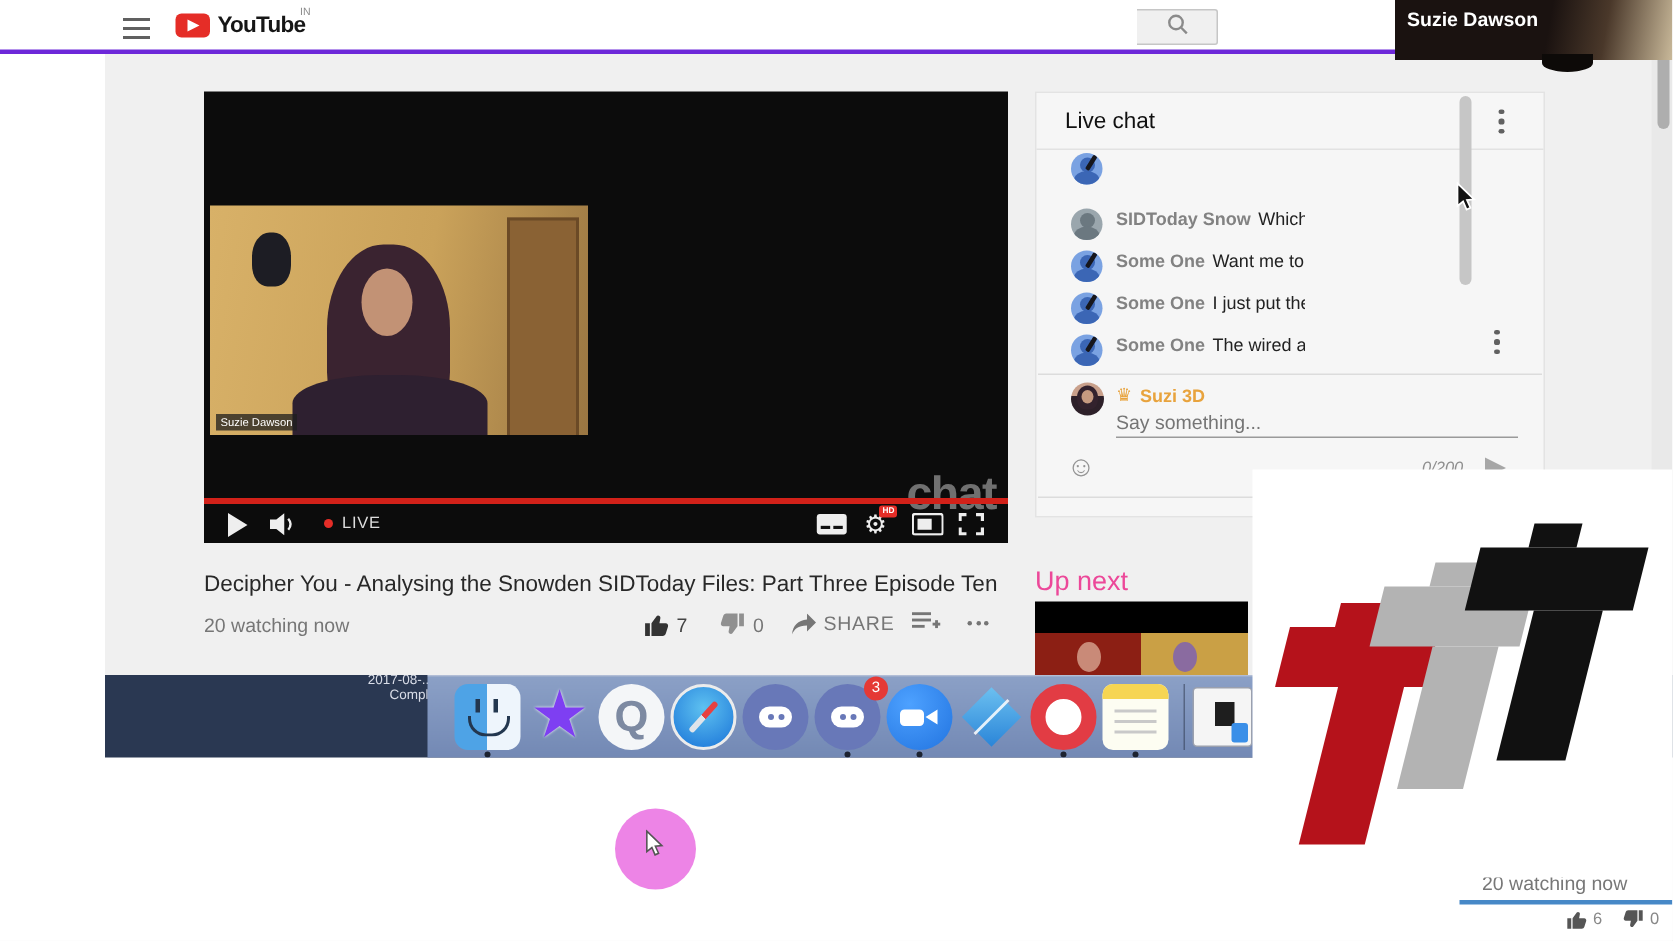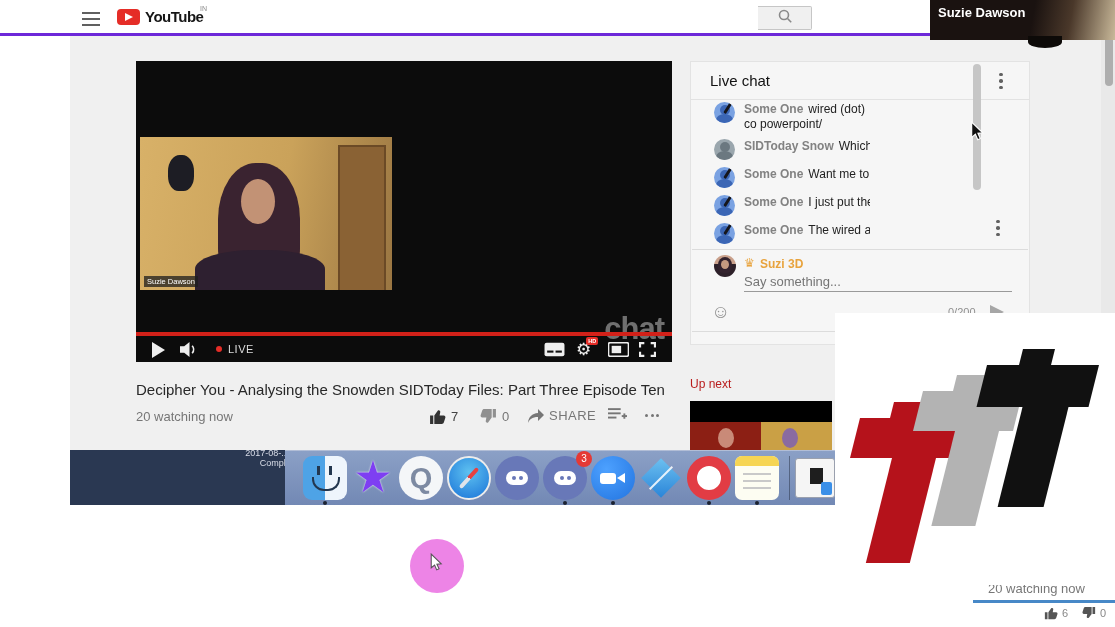--- a/index.html
+++ b/index.html
@@ -62,29 +62,29 @@
   .chat-author{font-weight:bold;color:#828282;margin-right:5px;}
   .chat-div{position:absolute;left:692px;width:336px;height:1px;background:#dcdcdc;z-index:3;}
   #mod-avatar{left:714px;top:255px;width:22px;height:22px;border-radius:50%;background:linear-gradient(180deg,#c9a08b 0 40%,#2d2029 40%);z-index:3;overflow:hidden;}
   #mod-avatar:before{content:"";position:absolute;left:4px;top:2px;width:14px;height:16px;border-radius:50% 50% 40% 40%;background:#33222d;}
   #mod-avatar:after{content:"";position:absolute;left:7px;top:5px;width:8px;height:9px;border-radius:50%;background:#c69a80;}
   #crown-icon{left:744px;top:256px;font-size:12px;color:#e8a33d;z-index:3;}
   #mod-name{left:760px;top:257px;font-size:12px;font-weight:bold;color:#e8a33d;z-index:3;}
   #say-something{left:744px;top:274px;font-size:13px;color:#757575;z-index:3;cursor:text;}
   #say-underline{left:744px;top:291px;width:268px;height:1px;background:#9a9a9a;z-index:3;}
   #emoji-icon{left:711px;top:302px;font-size:19px;color:#949494;z-index:3;line-height:1;cursor:pointer;}
-  #char-counter{left:948px;top:306px;font-size:11px;color:#8f8f8f;z-index:3;}
+  #char-counter{left:948px;top:306px;font-size:11px;color:#8f8f8f;z-index:3;font-style:italic;}
   #send-icon{left:990px;top:305px;width:0;height:0;border-left:14px solid #a6a6a6;border-top:7px solid transparent;border-bottom:7px solid transparent;z-index:3;cursor:pointer;}
   
   #chat-menu{left:867px;top:66px;width:118px;height:184px;background:#fff;box-shadow:0 1px 5px rgba(0,0,0,.28);overflow:hidden;z-index:10;}
   .menu-item{position:absolute;left:12px;width:96px;font-size:12.5px;color:#222;line-height:15px;cursor:pointer;}
   #menu-scroll{left:973px;top:64px;width:8px;height:126px;background:#c6c6c6;border-radius:4px;z-index:11;}
   #menu-cursor{left:970px;top:121px;z-index:40;}
   
-  #upnext-label{left:690px;top:377px;font-size:12px;color:#b91c1c;z-index:2;}
+  #upnext-label{left:690px;top:377px;font-size:18px;color:#ec4899;z-index:2;}
   #upnext-thumb{left:690px;top:401px;width:142px;height:58px;background:#000;z-index:2;overflow:hidden;}
   #upnext-scene{position:absolute;left:0;top:21px;width:142px;height:37px;background:linear-gradient(90deg,#8c1f14 0 50%,#caa045 50%);}
   #upnext-scene i{position:absolute;border-radius:50%;}
   
   #dock-strip{left:70px;top:450px;width:1045px;height:55px;background:#2a3852;z-index:3;overflow:hidden;}
   #desk-text{position:absolute;left:100px;top:-2px;width:220px;text-align:center;color:#d9dde8;font-size:9px;line-height:10px;}
   #dock-panel{position:absolute;left:215px;top:0;width:830px;height:55px;background:linear-gradient(180deg,#8ba0c6,#7288b4);border-top:1px solid rgba(255,255,255,.45);}
   .dock-icon{position:absolute;top:6px;width:44px;height:44px;cursor:pointer;}
   .dock-dot{position:absolute;top:51px;width:4px;height:4px;border-radius:50%;background:#1c2230;}
   .ic-finder{border-radius:9px;background:linear-gradient(90deg,#4ea3e6 0 49%,#eef5fc 49%);overflow:hidden;}
@@ -251,21 +251,20 @@
   <div class="ab kebab" style="left:999px;top:71px;">
       <i></i>
       <i></i>
       <i></i>
     </div>
 
   <div class="chat-row" style="top:102px;">
     <div class="chat-avatar av-blue">
         <span class="av-pen"></span>
       </div>
-    <div class="chat-text"><span class="chat-author">Some One</span><span>wired (dot) co powerpoint/</span></div>
   </div>
   <div class="chat-row one-line" style="top:139px;">
     <div class="chat-avatar av-gray"></div>
     <div class="chat-text"><span class="chat-author">SIDToday Snow</span><span>Which co</span></div>
   </div>
   <div class="chat-row one-line" style="top:167px;">
     <div class="chat-avatar av-blue">
         <span class="av-pen"></span>
       </div>
     <div class="chat-text"><span class="chat-author">Some One</span><span>Want me to li</span></div>

